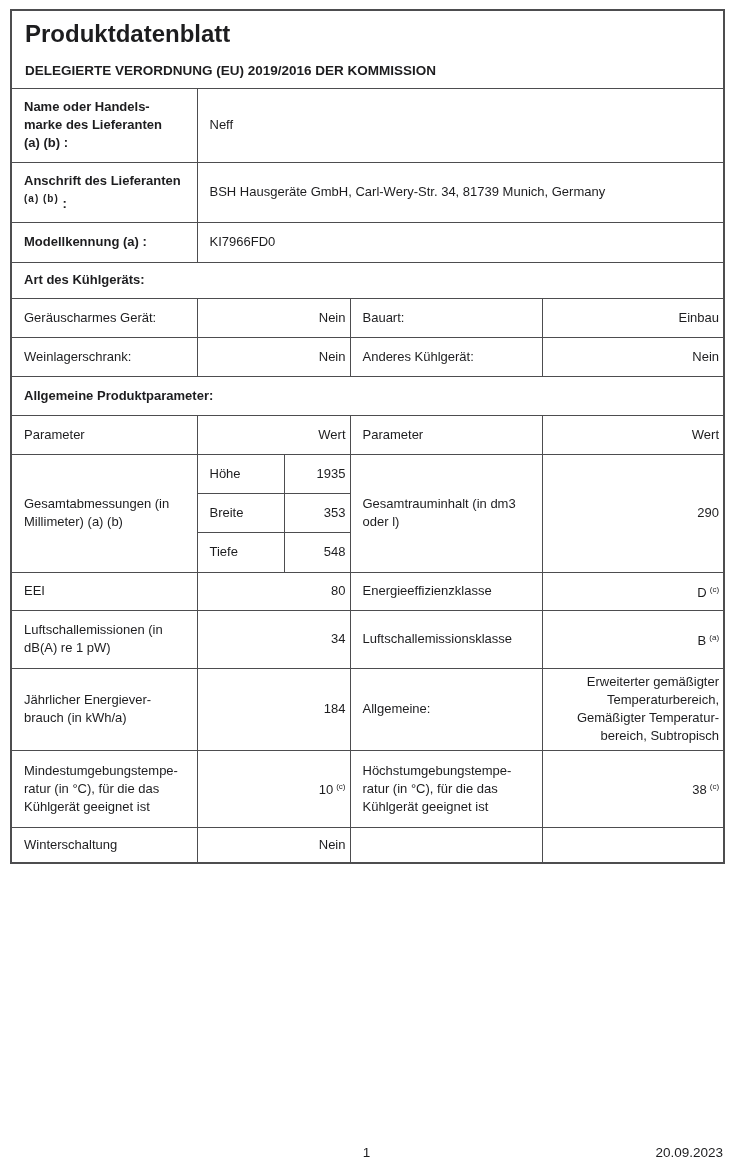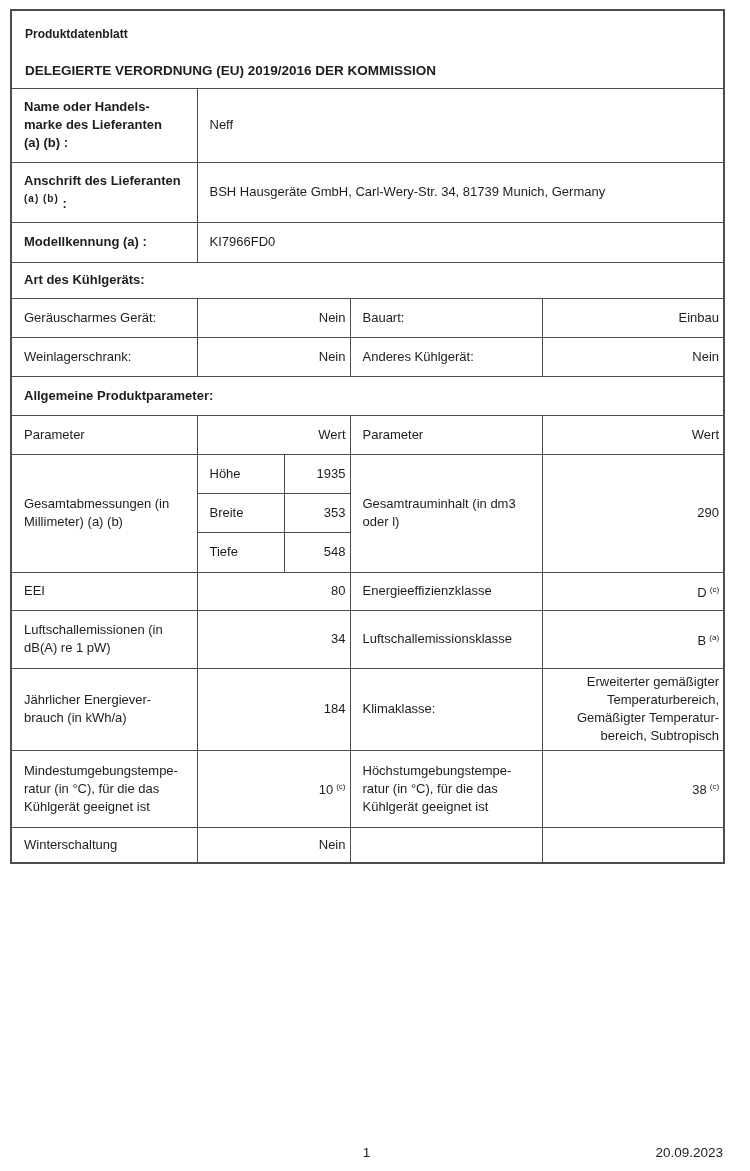--- a/index.html
+++ b/index.html
@@ -14,21 +14,21 @@
     border:2px solid #4d4d4f;
   }
   td{
     border:1.5px solid #4d4d4f;
     vertical-align:middle;
     font-size:13px;line-height:18px;
     padding:4px 8px 4px 12px;
     overflow:hidden;
   }
   .headcell{padding:11px 12px 6px 13px;vertical-align:top;}
-  .title{font-size:12px;font-weight:bold;line-height:24px;margin:0 0 17px 0;}
+  .title{font-size:24px;font-weight:bold;line-height:24px;margin:0 0 17px 0;}
   .subtitle{font-size:13.5px;line-height:16px;font-weight:bold;}
   .b{font-weight:bold;}
   .pre{white-space:pre-line;}
   .val{text-align:right;padding:4px 4px;}
   .secthead{font-weight:bold;}
   sup.fsup{font-size:10px;font-weight:bold;vertical-align:6px;letter-spacing:1px;}
   sup.vsup{font-size:8px;vertical-align:5px;margin-left:3px;}
   .footer{
     position:absolute;left:10px;top:1145px;width:713px;height:18px;
     font-size:13.5px;line-height:16px;text-align:center;
@@ -134,21 +134,21 @@
 dB(A) re 1 pW)</td>
     <td colspan="2" class="val">34</td>
     <td>Luftschallemissionsklasse</td>
     <td class="val"><span>B</span><sup class="vsup">(a)</sup></td>
   </tr>
 
   <tr style="height:82px">
     <td class="pre">Jährlicher Energiever-
 brauch (in kWh/a)</td>
     <td colspan="2" class="val">184</td>
-    <td>Klimaklasse:</td>
+    <td>Allgemeine:</td>
     <td class="val pre">Erweiterter gemäßigter
 Temperaturbereich,
 Gemäßigter Temperatur-
 bereich, Subtropisch</td>
   </tr>
 
   <tr style="height:77px">
     <td class="pre">Mindestumgebungstempe-
 ratur (in °C), für die das
 Kühlgerät geeignet ist</td>

